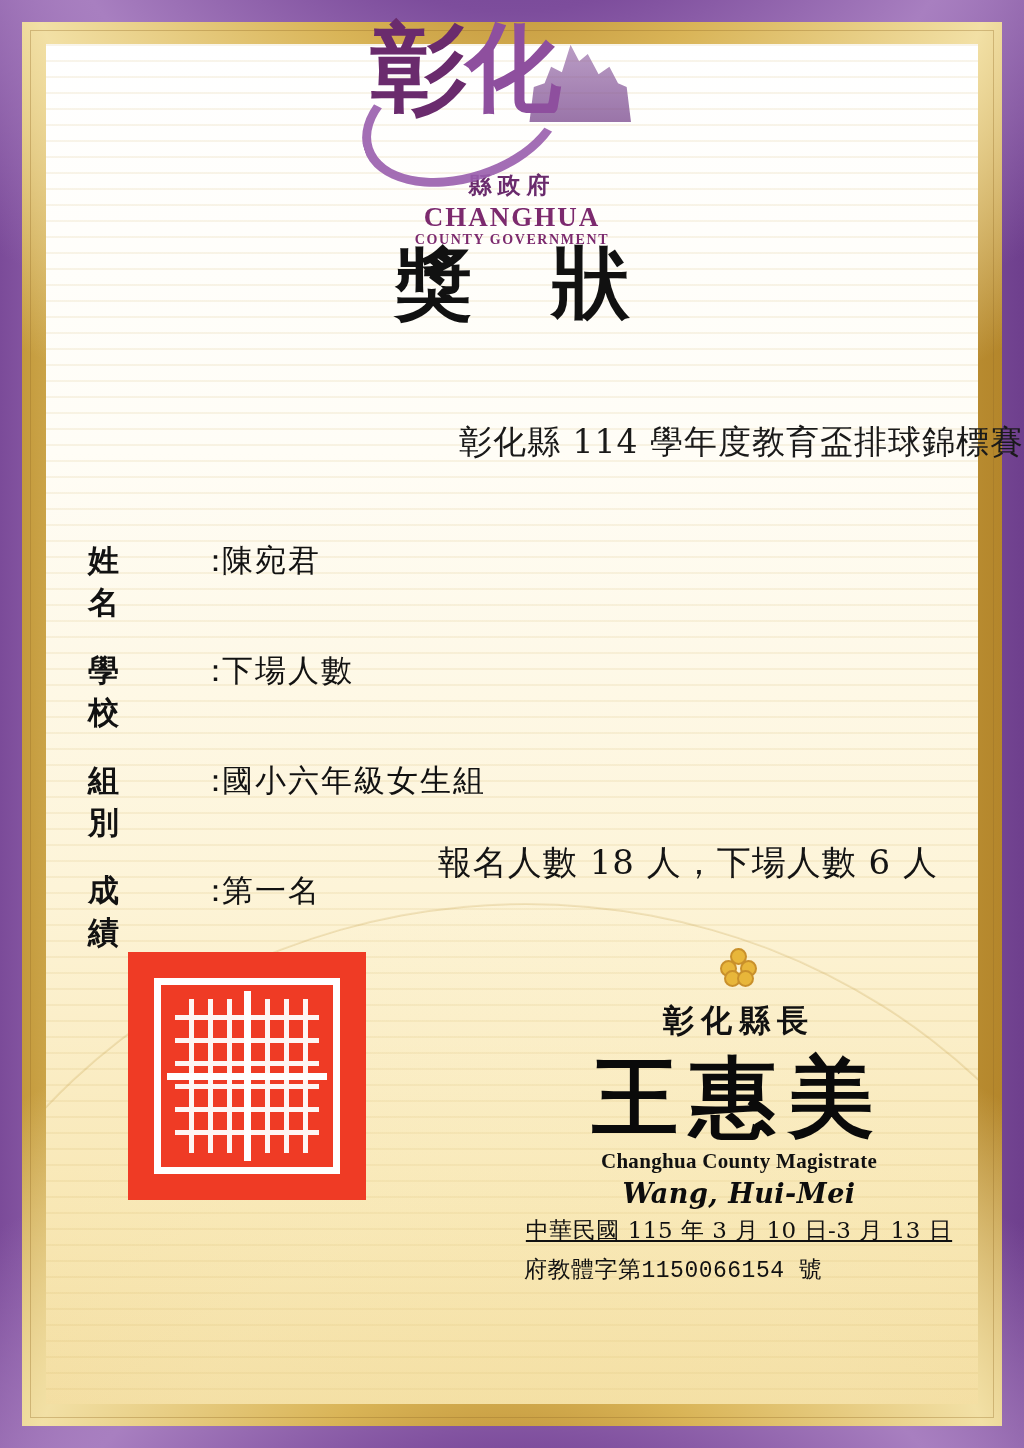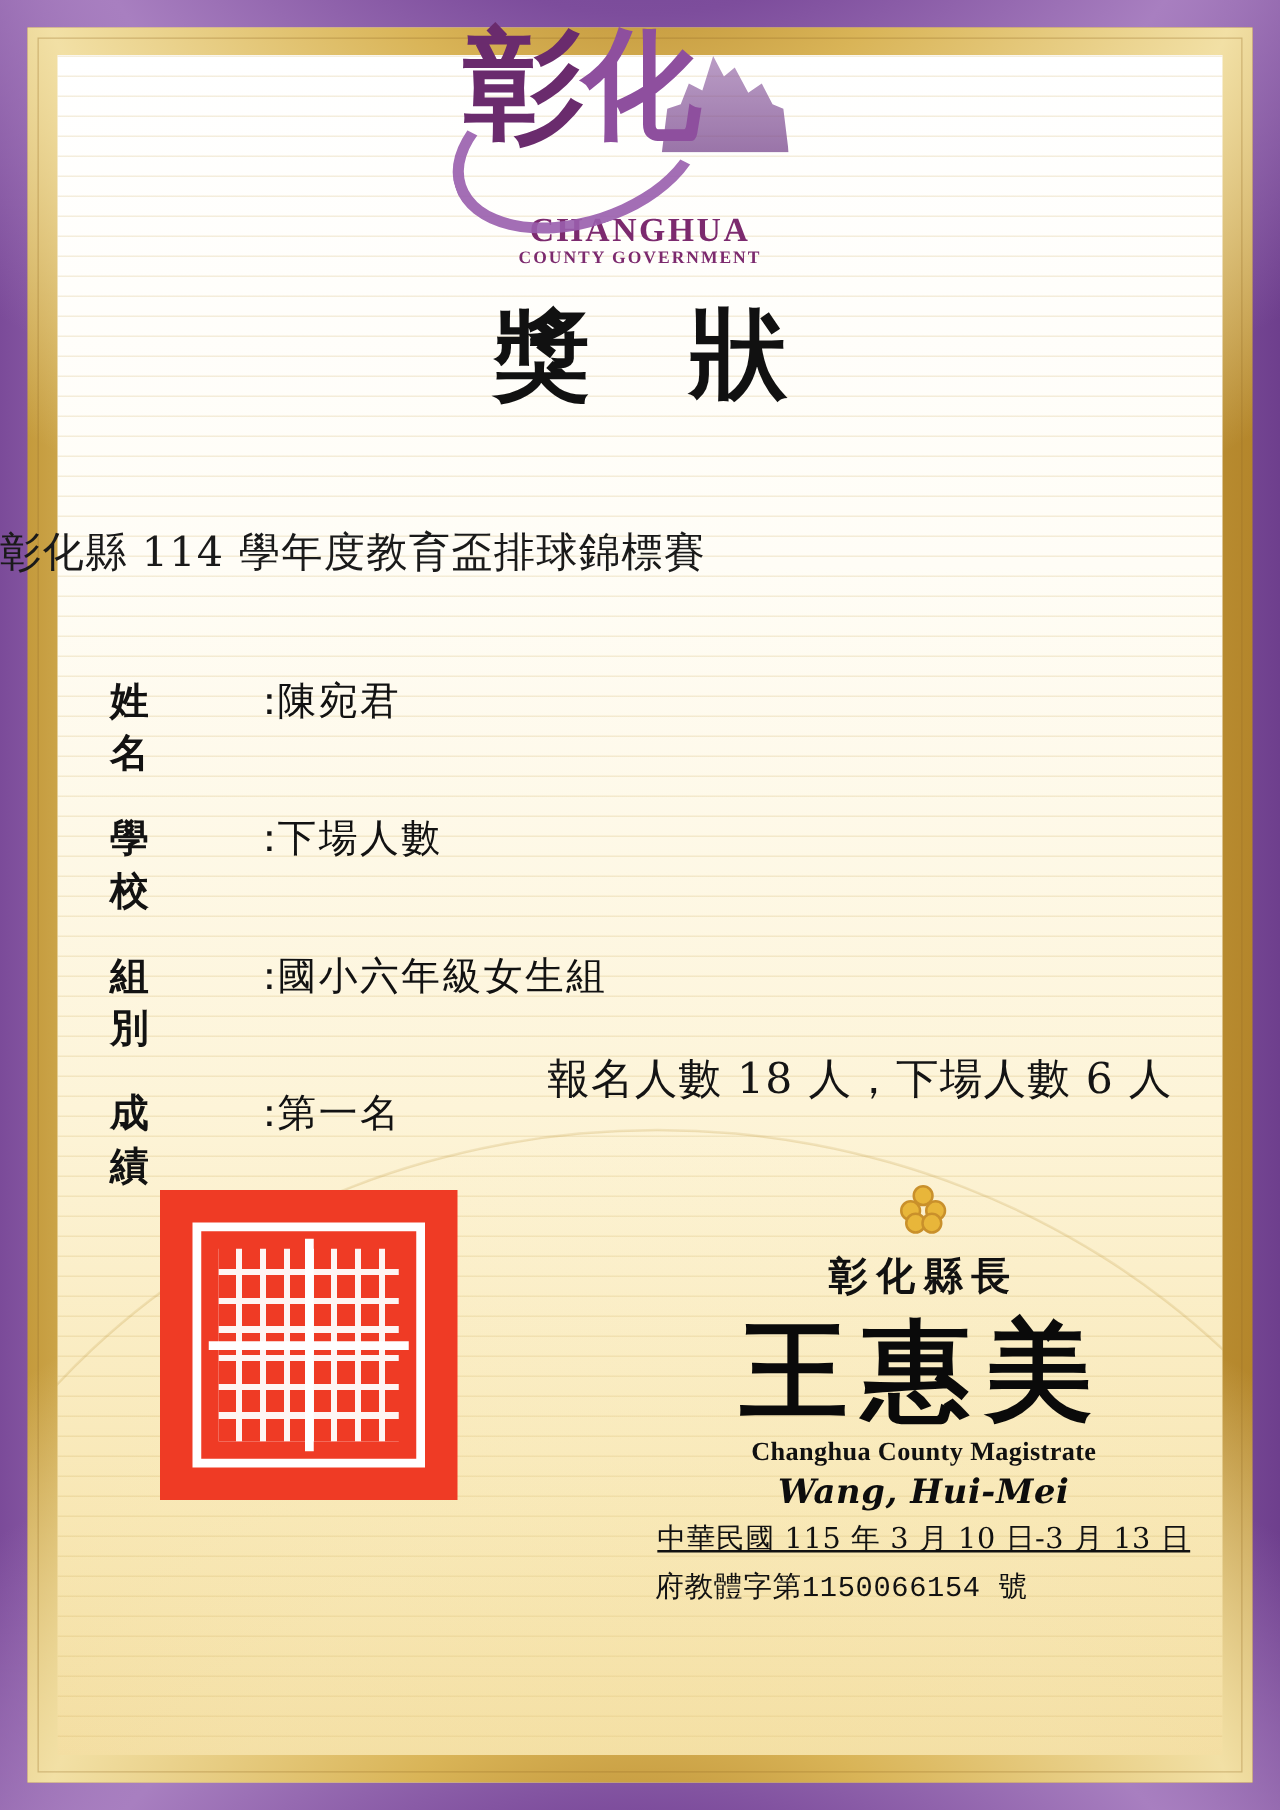--- a/index.html
+++ b/index.html
@@ -184,21 +184,21 @@
     font-weight: 700;
     color: #111;
     letter-spacing: 26px;
     text-indent: 26px;
   }
 
   .event-title {
     position: absolute;
     top: 420px;
     left: 0; right: 0;
-    text-align: left;
+    text-align: right;
     font-family: "DejaVu Serif", serif;
     font-size: 33px;
     color: #1a1a1a;
     letter-spacing: 1px;
   }
 
   .fields {
     position: absolute;
     top: 540px;
     left: 88px;
@@ -385,20 +385,21 @@
   <div class="content">
 
     <div class="logo-block">
       <div class="logo-mark">
         <div class="logo-swish"></div>
         <div class="logo-silhouette"></div>
         <div class="logo-char">
           <span>彰</span><span class="c2">化</span>
         </div>
       </div>
+      <div class="logo-cn">縣政府</div>
       <div class="logo-en1">CHANGHUA</div>
       <div class="logo-en2">COUNTY GOVERNMENT</div>
     </div>
 
     <div class="award-title">獎 狀</div>
 
     <div class="event-title">彰化縣 114 學年度教育盃排球錦標賽</div>
 
     <div class="fields">
       <div class="field-row">

